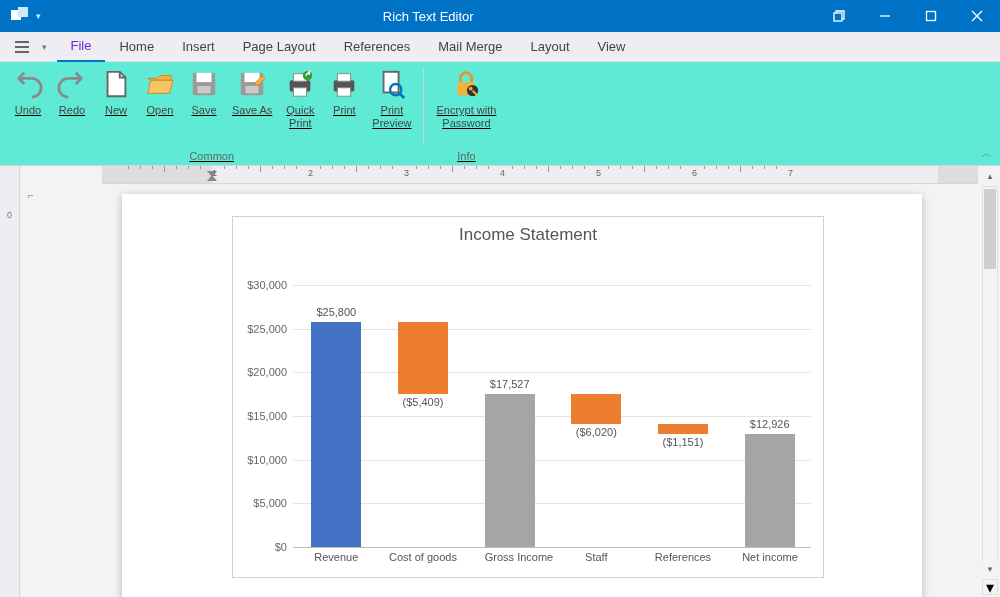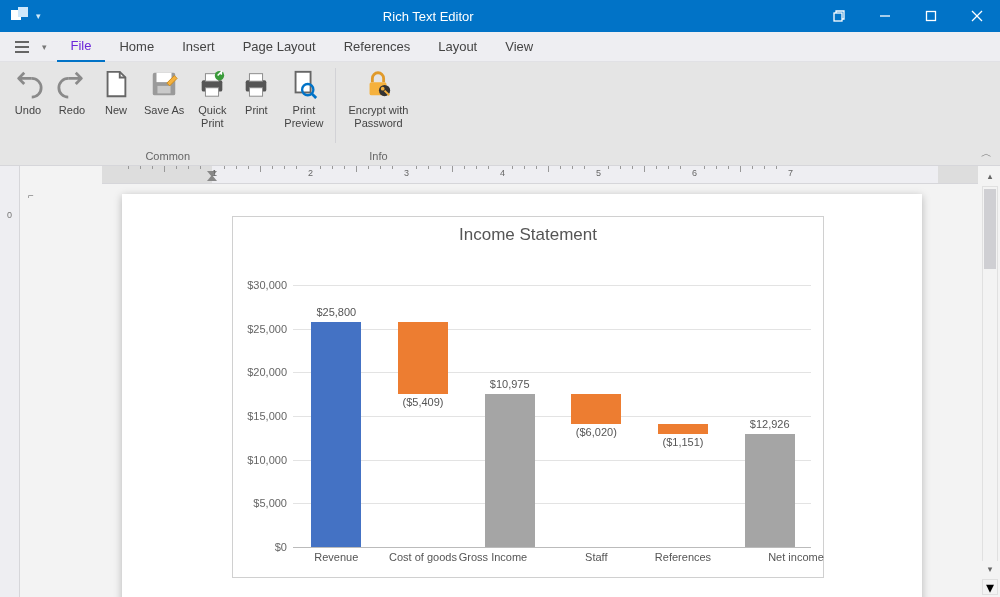--- a/index.html
+++ b/index.html
@@ -16,21 +16,21 @@
 
 
 .menu { height: 30px; background: #eeeef2; border-bottom: 1px solid #e1e1e5; display: flex; align-items: center; padding-left: 8px; gap: 0; }
 .menu .hamburger { width: 28px; height: 24px; display:flex; align-items:center; justify-content:center; margin-right: 14px; }
 .menu .hamburger svg { width:18px; height:18px; }
 .menu .drop2 { font-size: 9px; color: #777; margin-left:-8px; margin-right: 10px; }
 .menu-item { padding: 0 14px; font-size: 13px; color: #444; height:30px; display:flex; align-items:center; }
 .menu-item.active { color: #6d28d9; border-bottom: 2px solid #0173c7; }
 
 
-.ribbon { height: 104px; background: #e5e5e5; border-bottom: 1px solid #d6d6da; display: flex; position: relative; }
+.ribbon { height: 104px; background: #5eead4; border-bottom: 1px solid #d6d6da; display: flex; position: relative; text-decoration: underline; }
 .ribbon-group { display: flex; flex-direction: column; }
 .ribbon-buttons { display: flex; padding: 4px 6px; flex: 1; }
 .ribbon-sep { width: 1px; background: #d2d2d6; margin: 6px 0 22px 0; }
 .rbtn { display: flex; flex-direction: column; align-items: center; padding: 2px 6px; font-size: 11px; color: #444; }
 .rbtn .ico { width: 32px; height: 32px; display: flex; align-items: center; justify-content: center; margin-bottom: 4px; }
 .rbtn .ico svg { width: 30px; height: 30px; }
 .rbtn .lbl { text-align: center; line-height: 13px; min-height: 26px; }
 .group-label { text-align: center; font-size: 11px; color: #666; padding-bottom: 3px; }
 .ribbon-collapse { position: absolute; right: 8px; bottom: 4px; color: #777; font-size: 11px; }
 
@@ -115,20 +115,21 @@
         <rect x="2" y="8" width="14" height="2" fill="#666"></rect>
         <rect x="2" y="13" width="14" height="2" fill="#666"></rect>
       </svg>
   </span>
   <span class="drop2">▾</span>
   <span class="menu-item active">File</span>
     <span class="menu-item">Home</span>
     <span class="menu-item">Insert</span>
     <span class="menu-item">Page Layout</span>
     <span class="menu-item">References</span>
+    <span class="menu-item">Mail Merge</span>
     <span class="menu-item">Layout</span>
     <span class="menu-item">View</span>
 </div>
 
 <div class="ribbon">
   <div class="ribbon-group">
     <div class="ribbon-buttons" id="rg0">
         <div class="rbtn">
           <div class="ico">
             <svg viewBox="0 0 32 32">
@@ -148,20 +149,39 @@
           <div class="lbl">Redo</div>
         </div>
         <div class="rbtn">
           <div class="ico">
             <svg viewBox="0 0 32 32">
               <path d="M7 3 H20 L26 9 V29 H7 Z" fill="#fff" stroke="#666" stroke-width="2"></path>
               <path d="M20 3 V9 H26" fill="none" stroke="#666" stroke-width="2"></path>
             </svg>
           </div>
           <div class="lbl">New</div>
+        </div>
+        <div class="rbtn">
+          <div class="ico">
+            <svg viewBox="0 0 32 32">
+              <path d="M3 10 H13 L16 7 H28 V12 H6 Z" fill="#f5b13d" stroke="#c98a1f" stroke-width="1"></path>
+              <path d="M6 12 H30 L26 26 H3 Z" fill="#f7c565" stroke="#c98a1f" stroke-width="1"></path>
+            </svg>
+          </div>
+          <div class="lbl">Open</div>
+        </div>
+        <div class="rbtn">
+          <div class="ico">
+            <svg viewBox="0 0 32 32">
+              <rect x="4" y="4" width="24" height="24" rx="2" fill="#9a9a9a"></rect>
+              <rect x="8" y="4" width="16" height="10" fill="#fff"></rect>
+              <rect x="9" y="18" width="14" height="8" fill="#c9c9c9"></rect>
+            </svg>
+          </div>
+          <div class="lbl">Save</div>
         </div>
         <div class="rbtn">
           <div class="ico">
             <svg viewBox="0 0 32 32">
               <rect x="4" y="4" width="24" height="24" rx="2" fill="#9a9a9a"></rect>
               <rect x="8" y="4" width="16" height="10" fill="#fff"></rect>
               <rect x="9" y="18" width="14" height="8" fill="#c9c9c9"></rect>
               <path d="M22 18 L30 10 L27 7 L19 15 Z" fill="#f5b13d" stroke="#c98a1f"></path>
             </svg>
           </div>
@@ -323,28 +343,28 @@
             <div class="yaxis-label" style="top: 43.6667px;">$25,000</div>
             <div class="gridline" style="top: 0px;"></div>
             <div class="yaxis-label" style="top: 0px;">$30,000</div>
             <div class="bar c-inc" style="left: 18.2px; width: 50.2667px; top: 36.68px; height: 225.32px;"></div>
             <div class="bar-label" style="left: 43.3333px; top: 20.68px;">$25,800</div>
             <div class="cat-label" style="left: 43.3333px;">Revenue</div>
             <div class="bar c-dec" style="left: 104.867px; width: 50.2667px; top: 36.68px; height: 72.2509px;"></div>
             <div class="bar-label" style="left: 130px; top: 110.931px;">($5,409)</div>
             <div class="cat-label" style="left: 130px;">Cost of goods</div>
             <div class="bar c-tot" style="left: 191.533px; width: 50.2667px; top: 108.931px; height: 153.069px;"></div>
-            <div class="bar-label" style="left: 216.667px; top: 92.9309px;">$10,975</div>
-            <div class="cat-label" style="left: 200px;">Gross Income</div>
+            <div class="bar-label" style="left: 216.667px; top: 92.9309px;">$17,527</div>
+            <div class="cat-label" style="left: 226px;">Gross Income</div>
             <div class="bar c-dec" style="left: 278.2px; width: 50.2667px; top: 108.931px; height: 30.13px;"></div>
             <div class="bar-label" style="left: 303.333px; top: 141.061px;">($6,020)</div>
             <div class="cat-label" style="left: 303.333px;">Staff</div>
             <div class="bar c-dec" style="left: 364.867px; width: 50.2667px; top: 139.061px; height: 10.0521px;"></div>
             <div class="bar-label" style="left: 390px; top: 151.113px;">($1,151)</div>
             <div class="cat-label" style="left: 390px;">References</div>
             <div class="bar c-tot" style="left: 451.533px; width: 50.2667px; top: 149.113px; height: 112.887px;"></div>
             <div class="bar-label" style="left: 476.667px; top: 133.113px;">$12,926</div>
-            <div class="cat-label" style="left: 494px; padding-left: 18px;">Net income</div>
+            <div class="cat-label" style="left: 468px; padding-left: 18px;">Net income</div>
           </div>
       </div>
     </div>
   </div>
 </div>
 
 </body></html>

